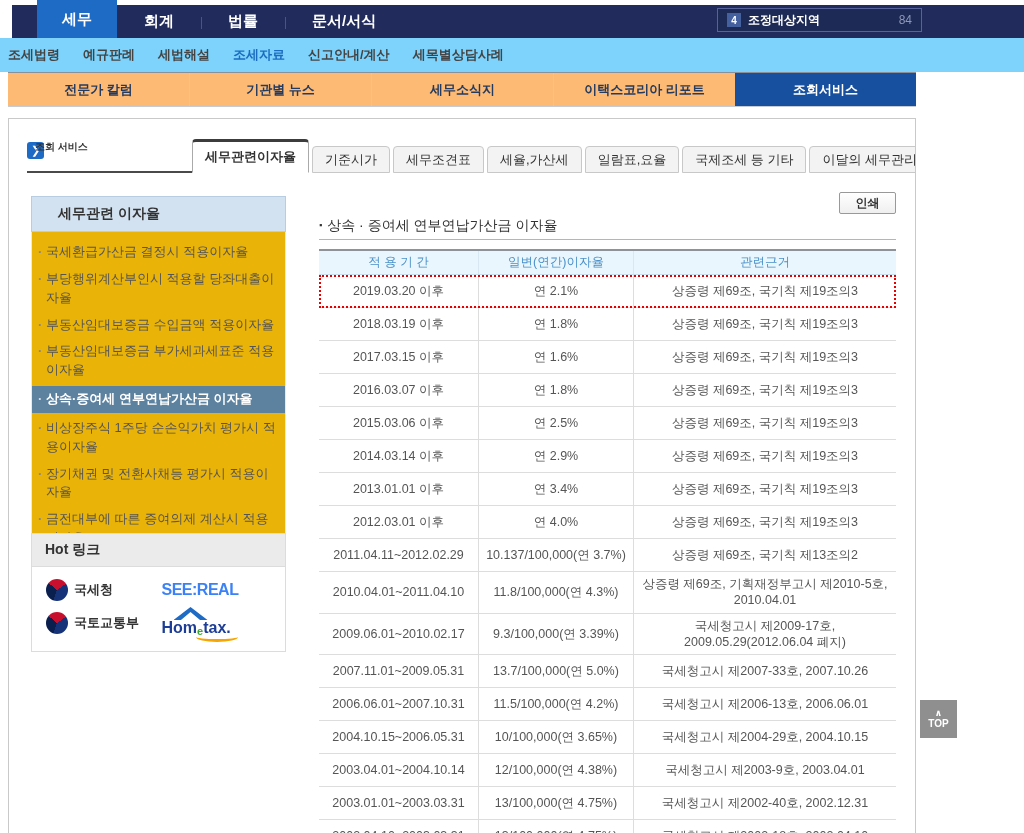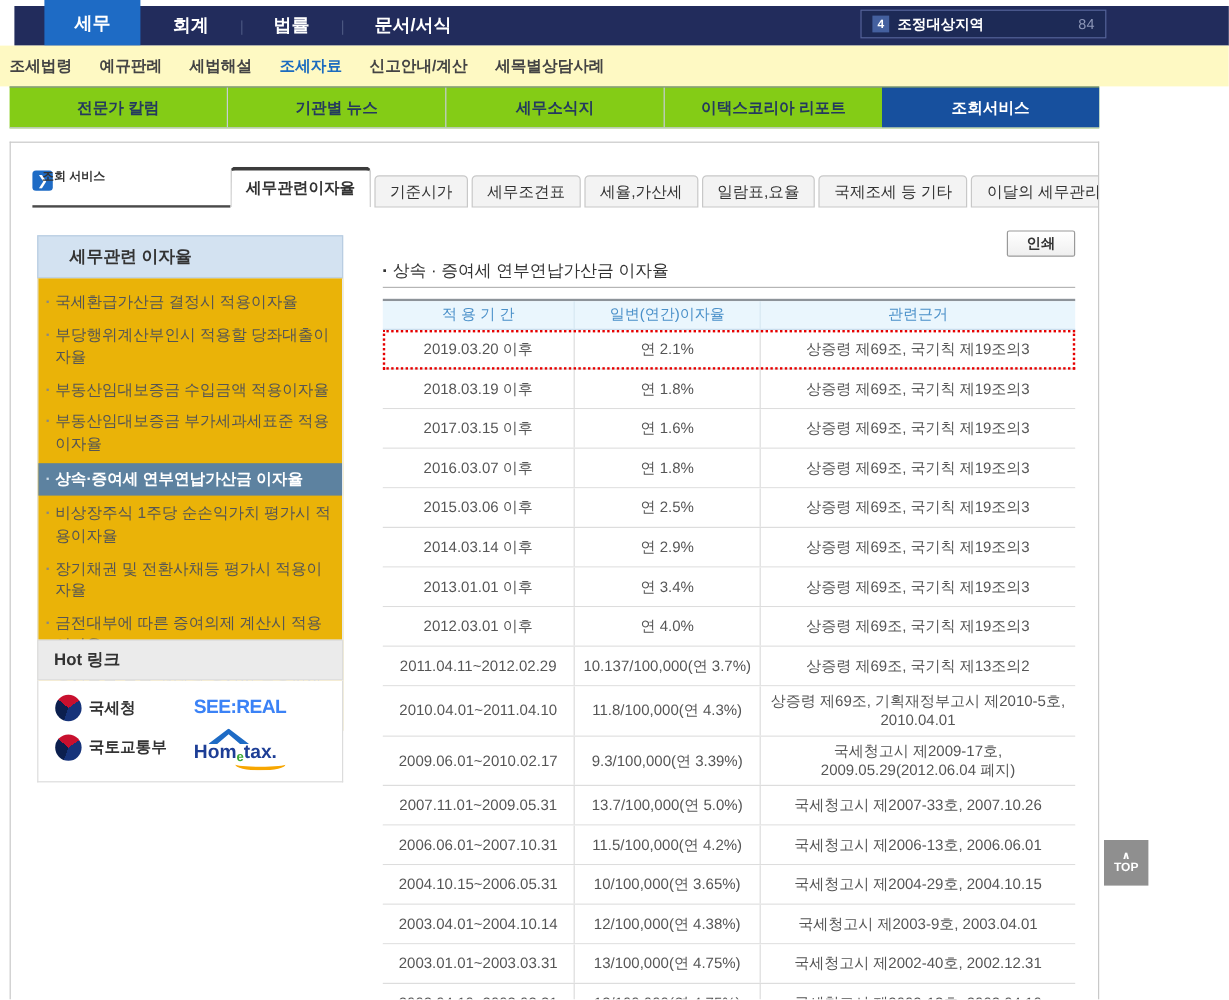--- a/index.html
+++ b/index.html
@@ -29,28 +29,28 @@
     background:#1d2a56; border:1px solid #55639a; display:flex; align-items:center; padding:0 9px; cursor:pointer;
   }
   .notice-badge {
     width:14px; height:14px; background:#44609f; color:#fff; font-size:10px; font-weight:bold;
     display:flex; align-items:center; justify-content:center; margin-right:7px;
   }
   .notice-label { color:#fff; font-size:12px; font-weight:bold; flex:1; }
   .notice-count { color:#8d97b8; font-size:12px; }
 
   
-  .subnav { position:absolute; top:38px; left:0; width:1024px; height:34px; background:#fef9c3;
+  .subnav { position:absolute; top:38px; left:0; width:1024px; height:34px; background:#7dd3fc;
     display:flex; align-items:center; padding-left:8px; }
   .subnav-item { font-size:13px; font-weight:bold; color:#444; margin-right:23px; cursor:pointer; text-decoration:none; }
   .subnav-item.active { color:#1b6bbf; }
 
   
   .section-tabs { position:absolute; top:72px; left:8px; width:908px; height:35px; display:flex;
-    background:#84cc16; border-top:1px solid #8a8f99; border-bottom:1px solid #c6ccd6; }
+    background:#fdba74; border-top:1px solid #8a8f99; border-bottom:1px solid #c6ccd6; }
   .section-tab { flex:1; display:flex; align-items:center; justify-content:center;
     font-size:13px; font-weight:bold; color:#243a5e; border-left:1px solid #c6ccd6; cursor:pointer; }
   .section-tab:first-child { border-left:none; }
   .section-tab.active { background:#17509e; color:#fff; border-left:none; }
 
   
   .content { position:absolute; top:118px; left:8px; width:908px; height:715px;
     border:1px solid #c9c9c9; border-bottom:none; background:#fff; overflow:hidden; }
 
   .head-icon { position:absolute; left:18px; top:23px; width:17px; height:17px; background:#1e6bc5;

